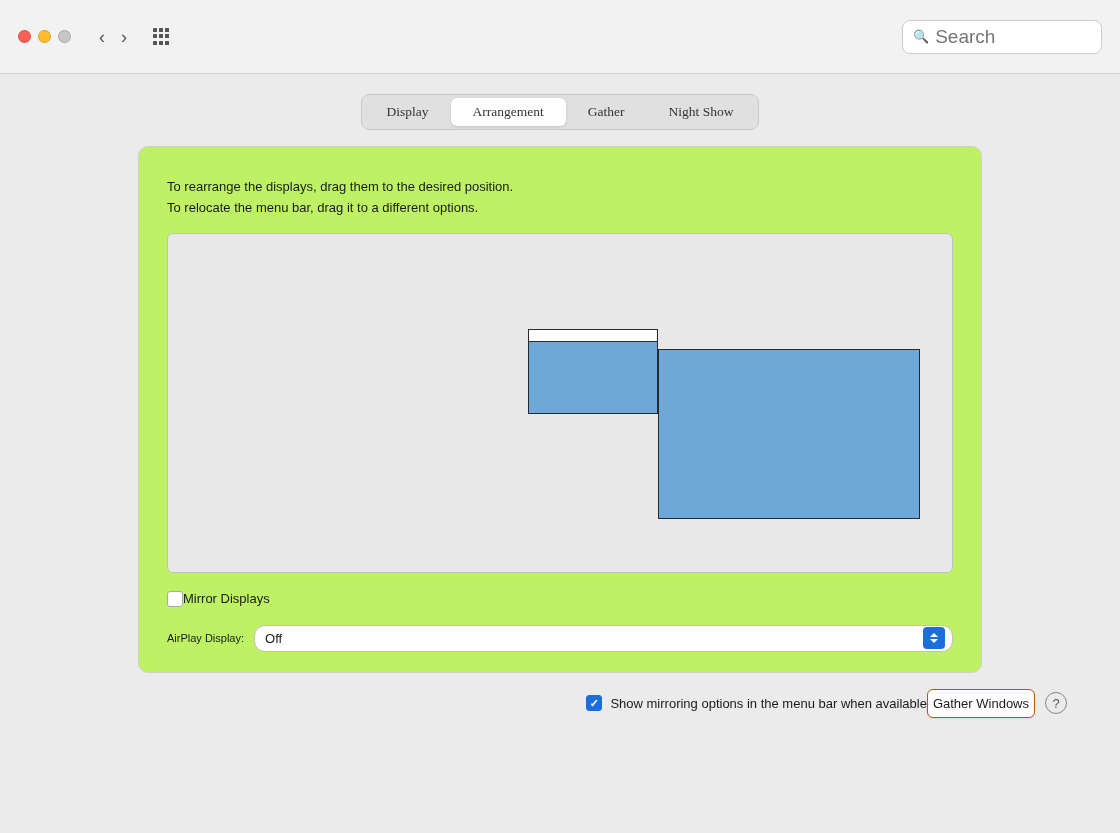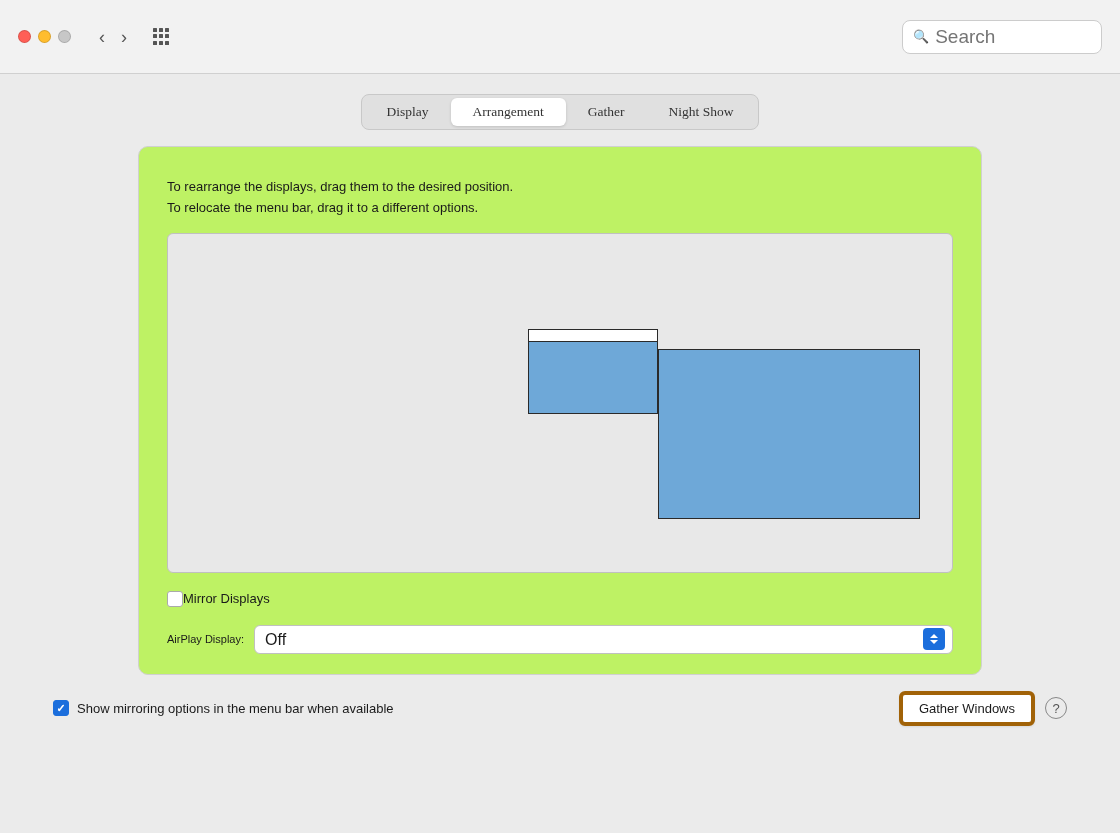--- a/index.html
+++ b/index.html
@@ -249,23 +249,23 @@
     }
 
     .select-container {
       position: relative;
       flex: 1;
     }
 
     .airplay-select {
       width: 100%;
       padding: 5px 32px 5px 10px;
-      font-size: 16px;
+      font-size: 13px;
       border: 1px solid #c0c0c0;
-      border-radius: 6px;
+      border-radius: 11px;
       background: white;
       appearance: none;
       -webkit-appearance: none;
       cursor: pointer;
       color: #1a1a1a;
     }
 
     .select-arrow {
       position: absolute;
       right: 8px;
@@ -295,21 +295,21 @@
     }
 
     .select-arrow::after {
       border-top: 4px solid white;
     }
 
     
     .bottom-row {
       display: flex;
       align-items: center;
-      justify-content: space-between;
+      justify-content: flex-end;
       padding: 16px 18px 12px 18px;
       width: 1050px;
     }
 
     .mirroring-checkbox-row {
       display: flex;
       align-items: center;
       gap: 8px;
     }
 
@@ -332,24 +332,24 @@
       font-weight: bold;
     }
 
     .bottom-buttons {
       display: flex;
       align-items: center;
       gap: 10px;
     }
 
     .gather-btn {
-      padding: 6px 16px;
+      padding: 6px 5px;
       font-size: 13px;
       background: white;
-      border: 4px solid #a16207;
+      border: 1px solid #a16207;
       border-radius: 6px;
       cursor: pointer;
       color: #1a1a1a;
       box-shadow: 0 1px 2px rgba(0,0,0,0.08);
     }
 
     .help-btn {
       width: 22px;
       height: 22px;
       border-radius: 50%;

